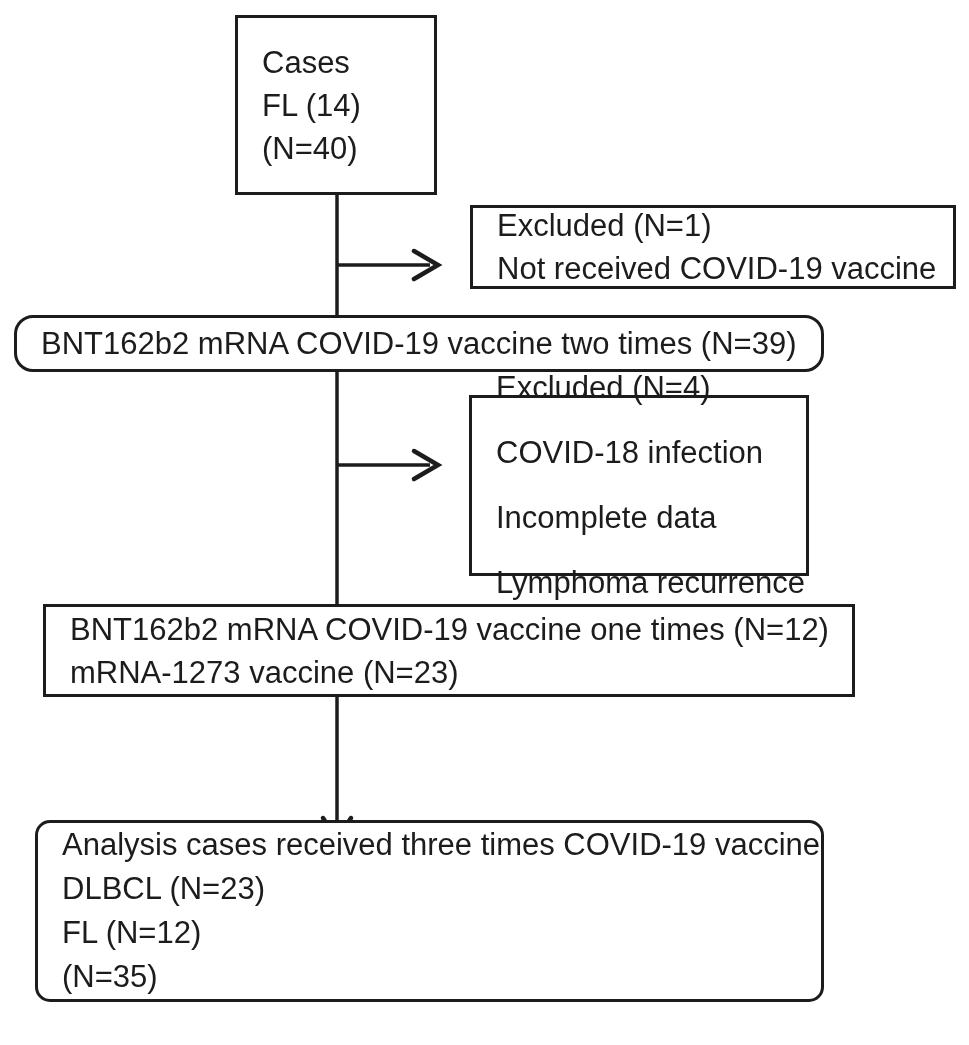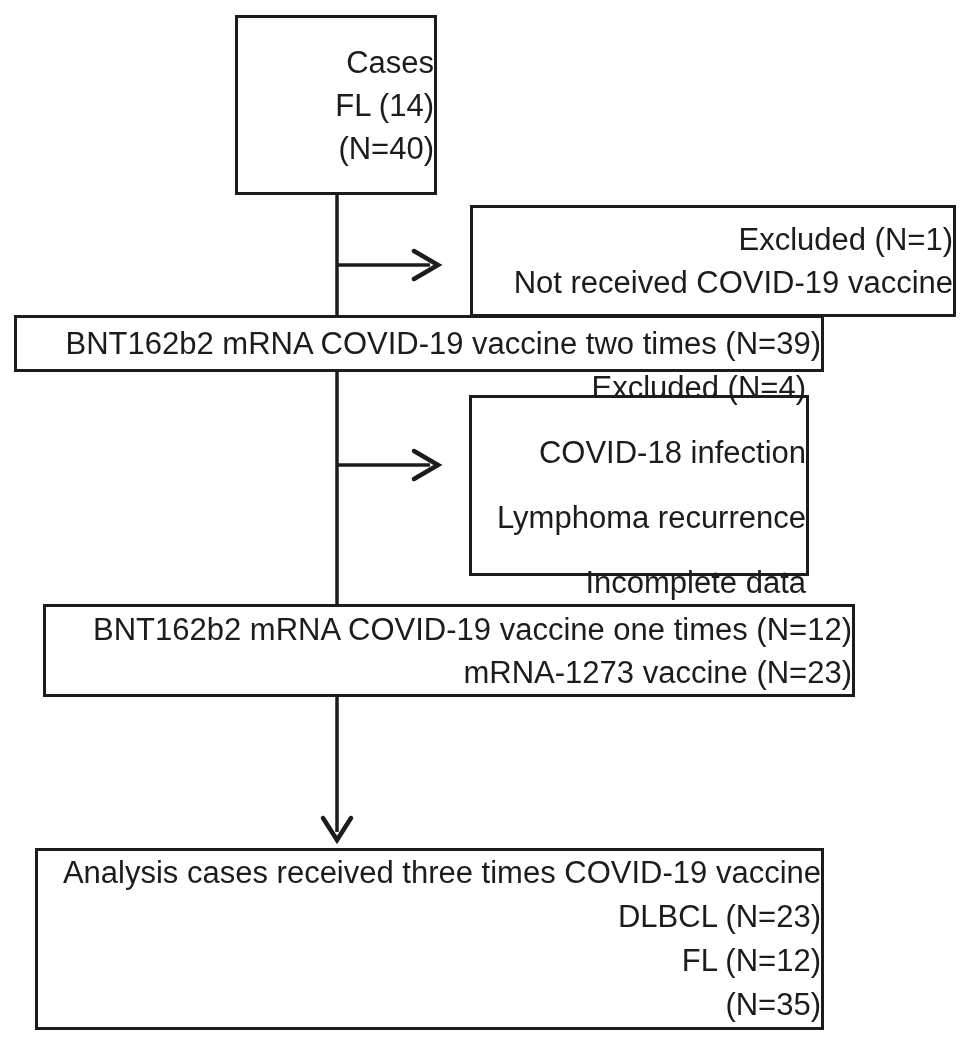--- a/index.html
+++ b/index.html
@@ -18,34 +18,34 @@
   }
   .box {
     position: absolute;
     box-sizing: border-box;
     border: 3px solid var(--border, #1c1c1c);
     background: #ffffff;
     display: flex;
     flex-direction: column;
     justify-content: center;
     align-items: center;
-    text-align: right;
+    text-align: left;
     font-size: 31px;
     line-height: 43px;
     white-space: nowrap;
     padding-left: 24px;
   }
   .box .bline { width: 100%; }
 
   #box-cases     { left: 235px; top: 15px;  width: 202px; height: 180px; }
-  #box-excl1     { left: 470px; top: 205px; width: 486px; height: 112px;  }
-  #box-two       { left: 14px;  top: 315px; width: 810px; height: 57px;  }
+  #box-excl1     { left: 470px; top: 205px; width: 486px; height: 84px;  }
+  #box-two       { left: 14px;  top: 315px; width: 810px; height: 57px; border-radius: 19px;  }
   #box-excl2     { left: 469px; top: 395px; width: 340px; height: 181px; line-height: 42px; gap: 23px; }
   #box-one       { left: 14px;  top: 604px; width: 812px; height: 93px; margin-left: 29px;  }
-  #box-analysis  { left: 35px;  top: 848px; width: 789px; height: 182px; line-height: 44px; }
+  #box-analysis  { left: 35px;  top: 820px; width: 789px; height: 182px; line-height: 44px; border-radius: 15px; }
 
   svg.connectors {
     position: absolute;
     left: 0; top: 0;
     width: 969px;
     height: 1045px;
   }
   svg.connectors .shaft {
     stroke: var(--border, #1c1c1c);
     stroke-width: 3.5;
@@ -91,22 +91,22 @@
     <div class="bline">Not received COVID-19 vaccine</div>
   </div>
 
   <div class="box" id="box-two">
     <div class="bline">BNT162b2 mRNA COVID-19 vaccine two times (N=39)</div>
   </div>
 
   <div class="box" id="box-excl2">
     <div class="bline">Excluded (N=4)</div>
     <div class="bline">COVID-18 infection</div>
+    <div class="bline">Incomplete data</div>
     <div class="bline">Lymphoma recurrence</div>
-    <div class="bline">Incomplete data</div>
   </div>
 
   <div class="box" id="box-one">
     <div class="bline">BNT162b2 mRNA COVID-19 vaccine one times (N=12)</div>
     <div class="bline">mRNA-1273 vaccine (N=23)</div>
   </div>
 
   <div class="box" id="box-analysis">
     <div class="bline">Analysis cases received three times COVID-19 vaccine</div>
     <div class="bline">DLBCL (N=23)</div>

